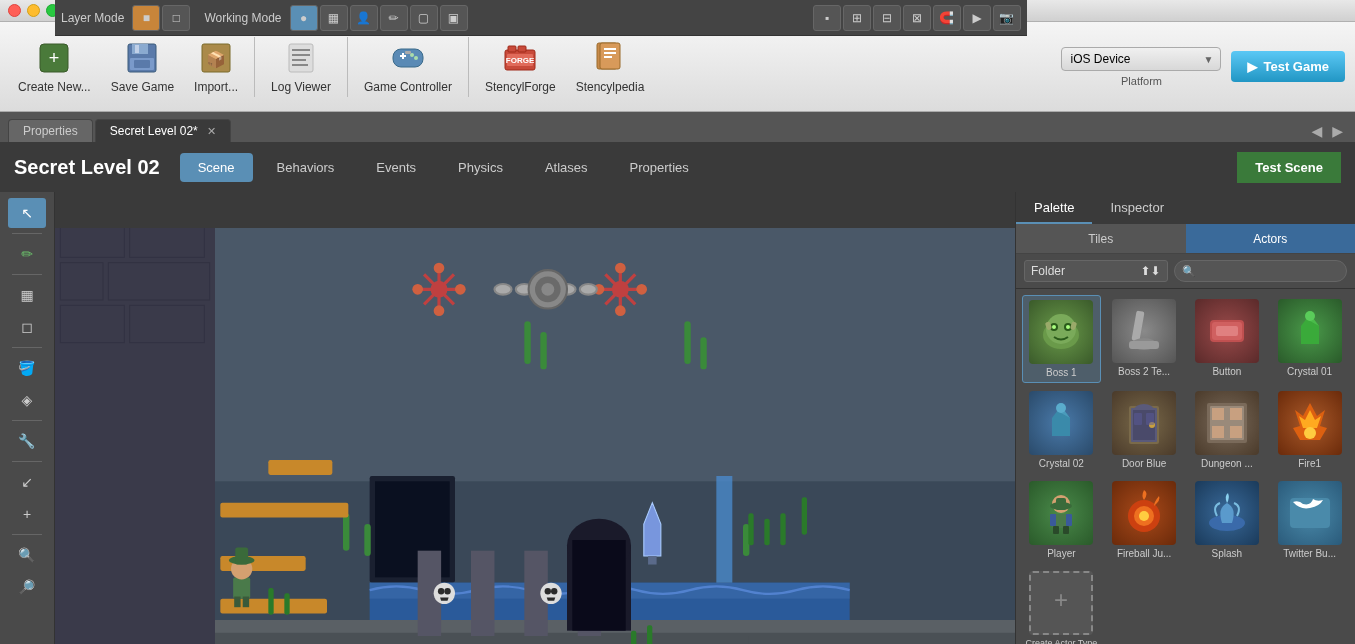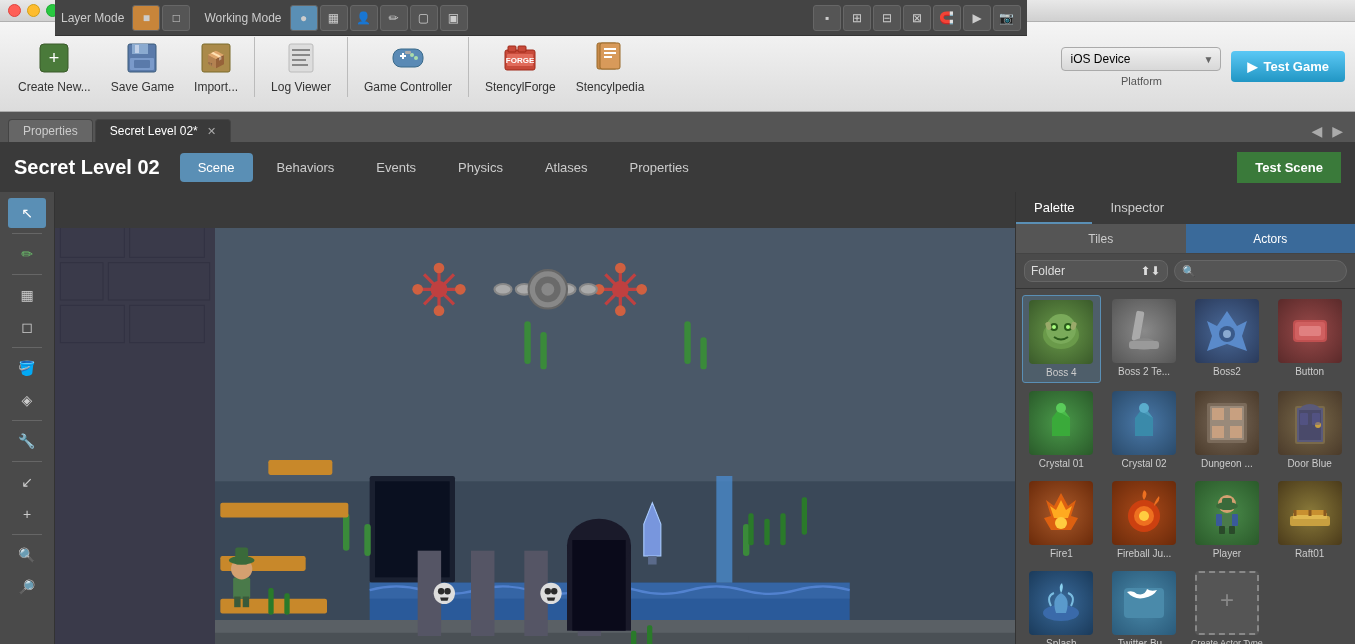--- a/index.html
+++ b/index.html
@@ -152,21 +152,21 @@
       font-size: 12px; color: #ccc; cursor: pointer;
     }
     .sub-tab.active { background: #3a6a9a; color: white; }
 
     
     .filter-row {
       display: flex; align-items: center; padding: 6px 8px; gap: 6px;
       background: #4a4a4a; border-bottom: 1px solid #333;
     }
     .folder-select {
-      background: #555; border: 1px solid #666; border-radius: 8px;
+      background: #555; border: 1px solid #666; border-radius: 3px;
       color: #ddd; font-size: 12px; padding: 3px 6px; flex: 1;
       display: flex; align-items: center; justify-content: space-between; cursor: pointer;
     }
     .search-box {
       background: #555; border: 1px solid #666; border-radius: 12px;
       color: #ddd; font-size: 12px; padding: 3px 8px;
       display: flex; align-items: center; gap: 4px; flex: 1.2;
     }
 
     
@@ -637,44 +637,34 @@
             <ellipse cx="25" cy="22" rx="15" ry="15" fill="#7aaa5a"></ellipse>
             <circle cx="18" cy="20" r="4" fill="#2a5a1a"></circle>
             <circle cx="32" cy="20" r="4" fill="#2a5a1a"></circle>
             <circle cx="18" cy="20" r="2" fill="#aaff80"></circle>
             <circle cx="32" cy="20" r="2" fill="#aaff80"></circle>
             <path d="M18,30 Q25,35 32,30" stroke="#2a5a1a" stroke-width="2" fill="none"></path>
             <rect x="10" y="15" width="5" height="8" rx="2" fill="#9aaa6a" transform="rotate(-20,12,19)"></rect>
             <rect x="35" y="15" width="5" height="8" rx="2" fill="#9aaa6a" transform="rotate(20,38,19)"></rect>
           </svg>
         </div>
-        <span class="actor-name">Boss 4</span>
+        <span class="actor-name">Boss 1</span>
       </div>
 
       <div class="actor-item">
         <div class="actor-thumb actor-boss2te">
           <svg width="50" height="50" viewBox="0 0 50 50">
             <rect x="15" y="5" width="8" height="30" rx="2" fill="#aaa" transform="rotate(10,19,20)"></rect>
             <ellipse cx="25" cy="38" rx="12" ry="6" fill="#888"></ellipse>
             <rect x="10" y="35" width="30" height="8" rx="3" fill="#9a9a9a"></rect>
           </svg>
         </div>
         <span class="actor-name">Boss 2 Te...</span>
       </div>
 
-      <div class="actor-item">
-        <div class="actor-thumb actor-boss2">
-          <svg width="50" height="50" viewBox="0 0 50 50">
-            <polygon points="25,5 35,20 45,15 40,30 45,45 25,38 5,45 10,30 5,15 15,20" fill="#5a8aca"></polygon>
-            <circle cx="25" cy="28" r="8" fill="#3a5a8a"></circle>
-            <circle cx="25" cy="28" r="4" fill="#8aaad0"></circle>
-          </svg>
-        </div>
-        <span class="actor-name">Boss2</span>
-      </div>
 
       <div class="actor-item">
         <div class="actor-thumb actor-button">
           <svg width="50" height="50" viewBox="0 0 50 50">
             <rect x="8" y="14" width="34" height="22" rx="4" fill="#c05050"></rect>
             <rect x="10" y="16" width="30" height="18" rx="3" fill="#d06060"></rect>
             <rect x="14" y="20" width="22" height="10" rx="2" fill="#e08080"></rect>
           </svg>
         </div>
         <span class="actor-name">Button</span>
@@ -693,104 +683,91 @@
 
       <div class="actor-item">
         <div class="actor-thumb actor-crystal02">
           <svg width="50" height="50" viewBox="0 0 50 50">
             <polygon points="25,8 34,20 34,38 16,38 16,20" fill="#3a8aaa"></polygon>
             <polygon points="25,8 34,20 25,15" fill="#5aaccc" opacity="0.5"></polygon>
             <circle cx="25" cy="10" r="5" fill="#5aaccc"></circle>
           </svg>
         </div>
         <span class="actor-name">Crystal 02</span>
-      </div>
-
-      <div class="actor-item">
-        <div class="actor-thumb actor-dungeon">
-          <svg width="50" height="50" viewBox="0 0 50 50">
-            <rect x="5" y="5" width="40" height="40" rx="2" fill="#7a6a5a"></rect>
-            <rect x="8" y="8" width="34" height="34" rx="1" fill="#9a8a7a"></rect>
-            <rect x="10" y="10" width="12" height="12" fill="#c8a080"></rect>
-            <rect x="28" y="10" width="12" height="12" fill="#c8a080"></rect>
-            <rect x="10" y="28" width="12" height="12" fill="#c8a080"></rect>
-            <rect x="28" y="28" width="12" height="12" fill="#c8a080"></rect>
-          </svg>
-        </div>
-        <span class="actor-name">Dungeon ...</span>
       </div>
 
       <div class="actor-item">
         <div class="actor-thumb actor-door">
           <svg width="50" height="50" viewBox="0 0 50 50">
             <rect x="10" y="8" width="30" height="38" rx="2" fill="#7a6a4a"></rect>
             <rect x="12" y="10" width="26" height="34" rx="1" fill="#5a5a7a"></rect>
             <ellipse cx="25" cy="12" rx="10" ry="6" fill="#5a5a7a"></ellipse>
             <rect x="14" y="12" width="22" height="30" fill="#4a4a6a"></rect>
             <circle cx="33" cy="27" r="3" fill="#c8a040"></circle>
             <rect x="15" y="15" width="8" height="12" rx="1" fill="#5a5a9a" opacity="0.5"></rect>
             <rect x="27" y="15" width="8" height="12" rx="1" fill="#5a5a9a" opacity="0.5"></rect>
           </svg>
         </div>
         <span class="actor-name">Door Blue</span>
       </div>
 
       <div class="actor-item">
+        <div class="actor-thumb actor-dungeon">
+          <svg width="50" height="50" viewBox="0 0 50 50">
+            <rect x="5" y="5" width="40" height="40" rx="2" fill="#7a6a5a"></rect>
+            <rect x="8" y="8" width="34" height="34" rx="1" fill="#9a8a7a"></rect>
+            <rect x="10" y="10" width="12" height="12" fill="#c8a080"></rect>
+            <rect x="28" y="10" width="12" height="12" fill="#c8a080"></rect>
+            <rect x="10" y="28" width="12" height="12" fill="#c8a080"></rect>
+            <rect x="28" y="28" width="12" height="12" fill="#c8a080"></rect>
+          </svg>
+        </div>
+        <span class="actor-name">Dungeon ...</span>
+      </div>
+
+      <div class="actor-item">
         <div class="actor-thumb actor-fire">
           <svg width="50" height="50" viewBox="0 0 50 50">
             <polygon points="25,5 32,18 40,12 35,28 42,30 35,42 15,42 8,30 15,28 10,12 18,18" fill="#dd6010"></polygon>
             <polygon points="25,12 30,22 36,18 32,30 18,30 14,18 20,22" fill="#ffaa20"></polygon>
             <circle cx="25" cy="35" r="6" fill="#ffcc40"></circle>
           </svg>
         </div>
         <span class="actor-name">Fire1</span>
-      </div>
-
-      <div class="actor-item">
-        <div class="actor-thumb actor-fireball">
-          <svg width="50" height="50" viewBox="0 0 50 50">
-            <circle cx="25" cy="28" r="16" fill="#cc4010"></circle>
-            <circle cx="25" cy="28" r="10" fill="#ee7020"></circle>
-            <circle cx="25" cy="28" r="5" fill="#ffcc40"></circle>
-            <path d="M25,12 Q30,5 25,2 Q22,8 25,12" fill="#ee7020"></path>
-            <path d="M35,18 Q42,12 40,8 Q35,14 35,18" fill="#ee7020"></path>
-          </svg>
-        </div>
-        <span class="actor-name">Fireball Ju...</span>
       </div>
 
       <div class="actor-item">
         <div class="actor-thumb actor-player">
           <svg width="50" height="50" viewBox="0 0 50 50">
             <circle cx="25" cy="16" r="9" fill="#d4a070"></circle>
             <ellipse cx="25" cy="18" rx="11" ry="4" fill="#3a6a3a"></ellipse>
             <rect x="20" y="10" width="10" height="12" fill="#3a6a3a" rx="2"></rect>
             <rect x="16" y="26" width="18" height="14" fill="#4a7a4a" rx="2"></rect>
             <rect x="14" y="26" width="6" height="12" fill="#3a5a9a" rx="1"></rect>
             <rect x="30" y="26" width="6" height="12" fill="#3a5a9a" rx="1"></rect>
             <rect x="17" y="38" width="6" height="8" fill="#2a4a2a" rx="1"></rect>
             <rect x="27" y="38" width="6" height="8" fill="#2a4a2a" rx="1"></rect>
           </svg>
         </div>
         <span class="actor-name">Player</span>
       </div>
 
       <div class="actor-item">
-        <div class="actor-thumb actor-raft">
-          <svg width="50" height="50" viewBox="0 0 50 50">
-            <rect x="5" y="28" width="40" height="10" rx="2" fill="#c8a040"></rect>
-            <rect x="8" y="25" width="34" height="6" rx="1" fill="#e0b850"></rect>
-            <rect x="10" y="22" width="30" height="5" rx="1" fill="#c89030"></rect>
-            <line x1="10" y1="22" x2="10" y2="28" stroke="#8a5a20" stroke-width="3"></line>
-            <line x1="25" y1="22" x2="25" y2="28" stroke="#8a5a20" stroke-width="3"></line>
-            <line x1="40" y1="22" x2="40" y2="28" stroke="#8a5a20" stroke-width="3"></line>
-          </svg>
-        </div>
-        <span class="actor-name">Raft01</span>
-      </div>
+        <div class="actor-thumb actor-fireball">
+          <svg width="50" height="50" viewBox="0 0 50 50">
+            <circle cx="25" cy="28" r="16" fill="#cc4010"></circle>
+            <circle cx="25" cy="28" r="10" fill="#ee7020"></circle>
+            <circle cx="25" cy="28" r="5" fill="#ffcc40"></circle>
+            <path d="M25,12 Q30,5 25,2 Q22,8 25,12" fill="#ee7020"></path>
+            <path d="M35,18 Q42,12 40,8 Q35,14 35,18" fill="#ee7020"></path>
+          </svg>
+        </div>
+        <span class="actor-name">Fireball Ju...</span>
+      </div>
+
 
       <div class="actor-item">
         <div class="actor-thumb actor-splash">
           <svg width="50" height="50" viewBox="0 0 50 50">
             <ellipse cx="25" cy="35" rx="18" ry="8" fill="#3a6aaa"></ellipse>
             <path d="M20,35 Q15,20 25,15 Q35,20 30,35" fill="#5a9acc"></path>
             <path d="M15,28 Q10,18 18,15" stroke="#7abce0" stroke-width="2" fill="none"></path>
             <path d="M35,28 Q40,18 32,15" stroke="#7abce0" stroke-width="2" fill="none"></path>
             <path d="M25,15 Q22,8 26,5 Q28,10 25,15" fill="#8ad0ee"></path>
           </svg>

